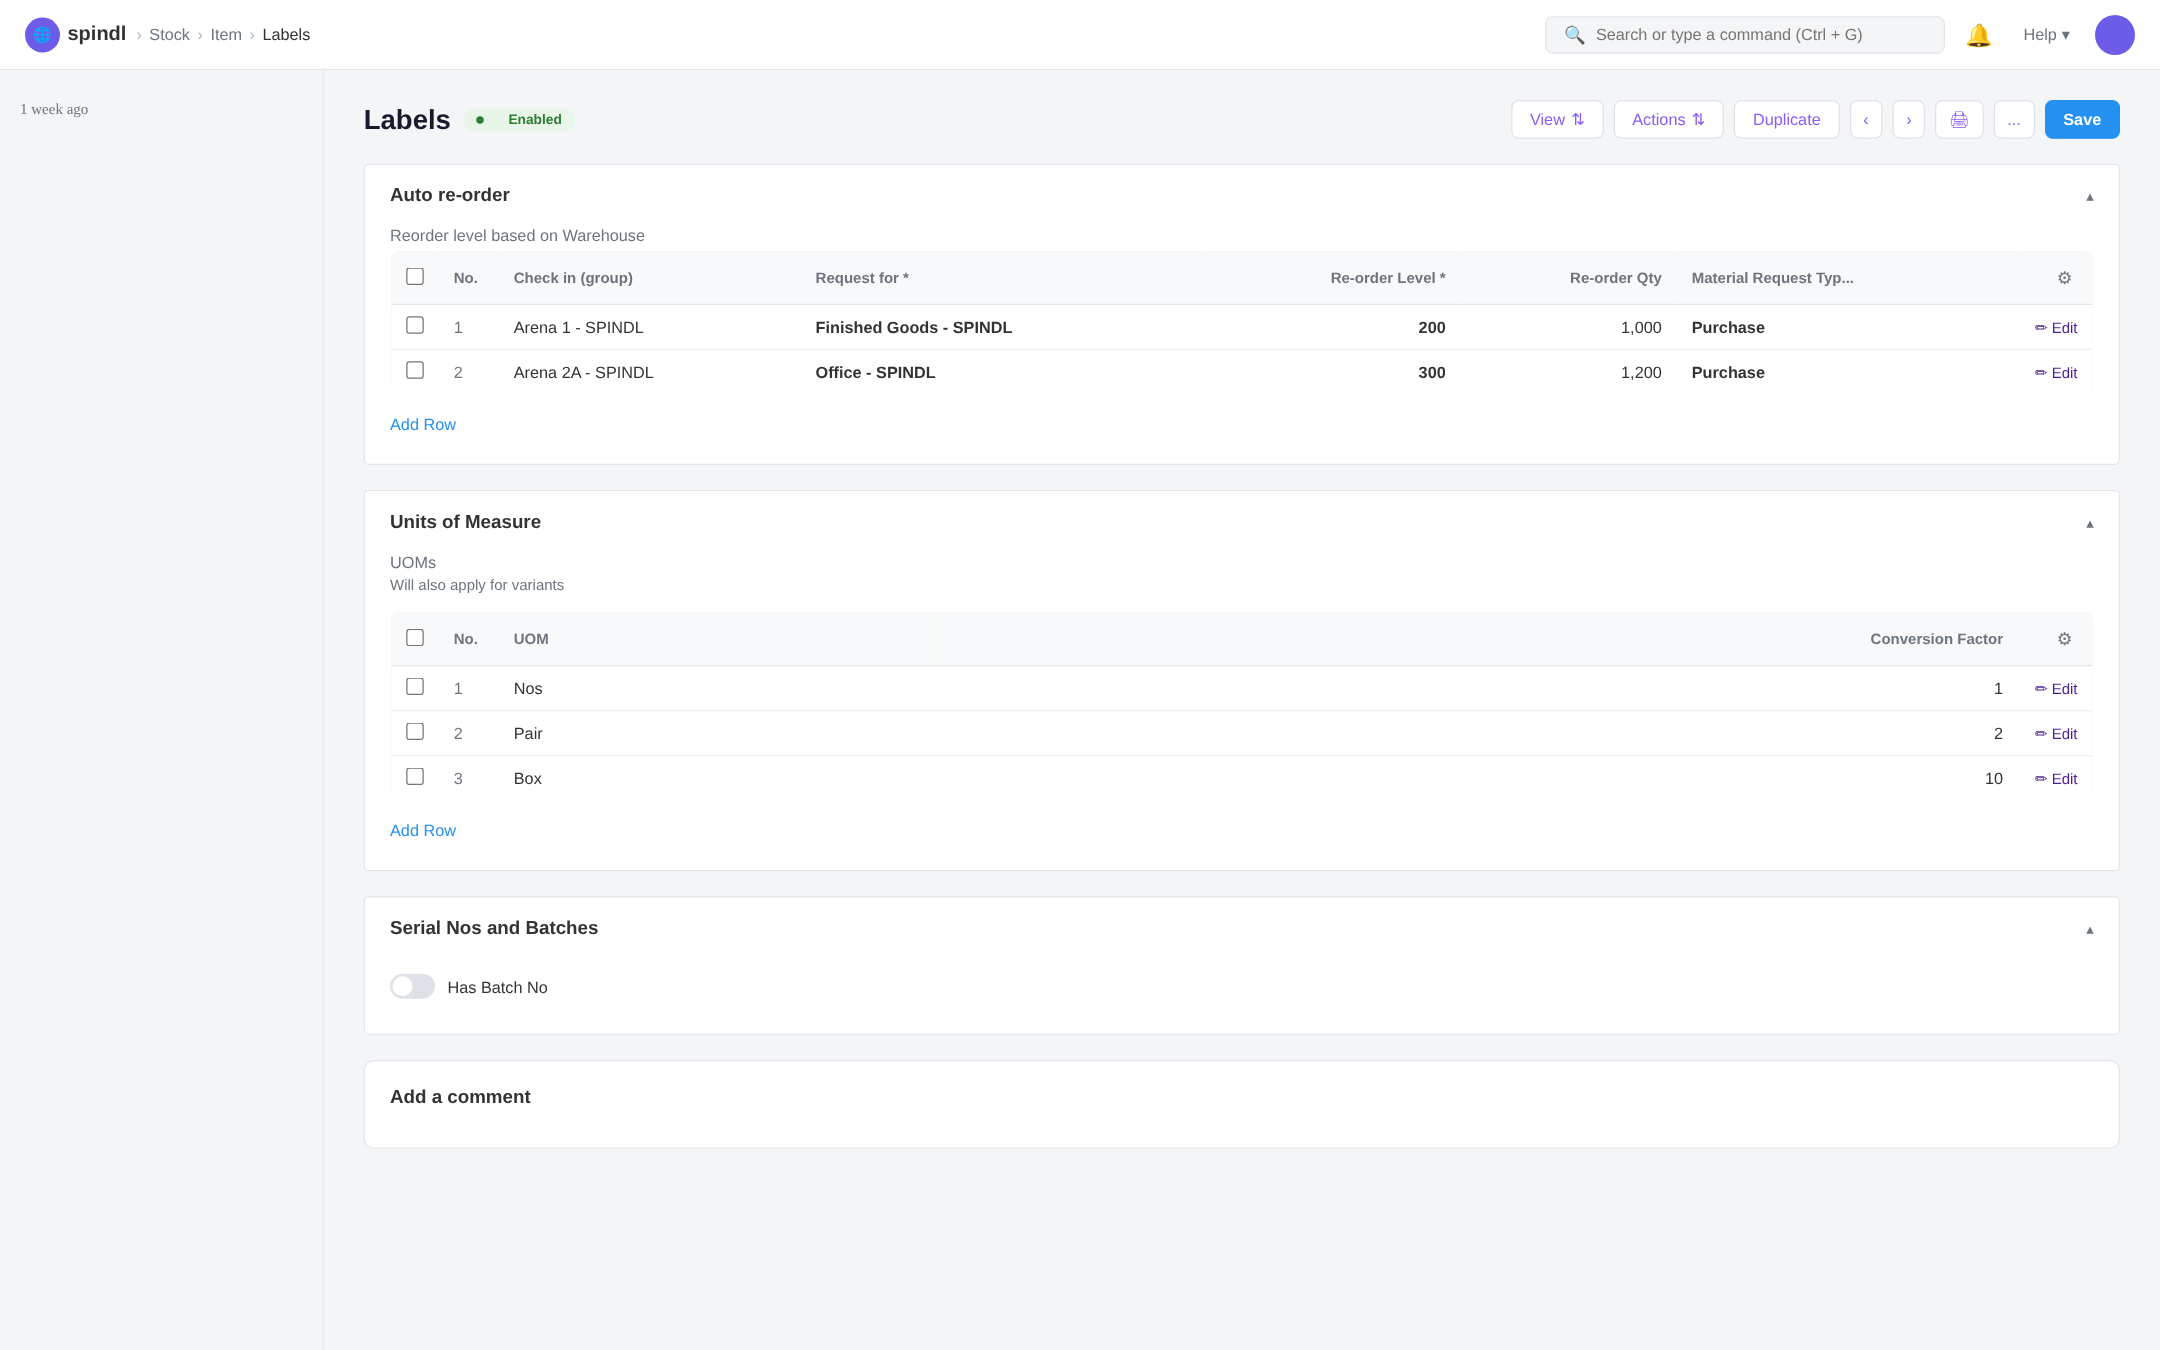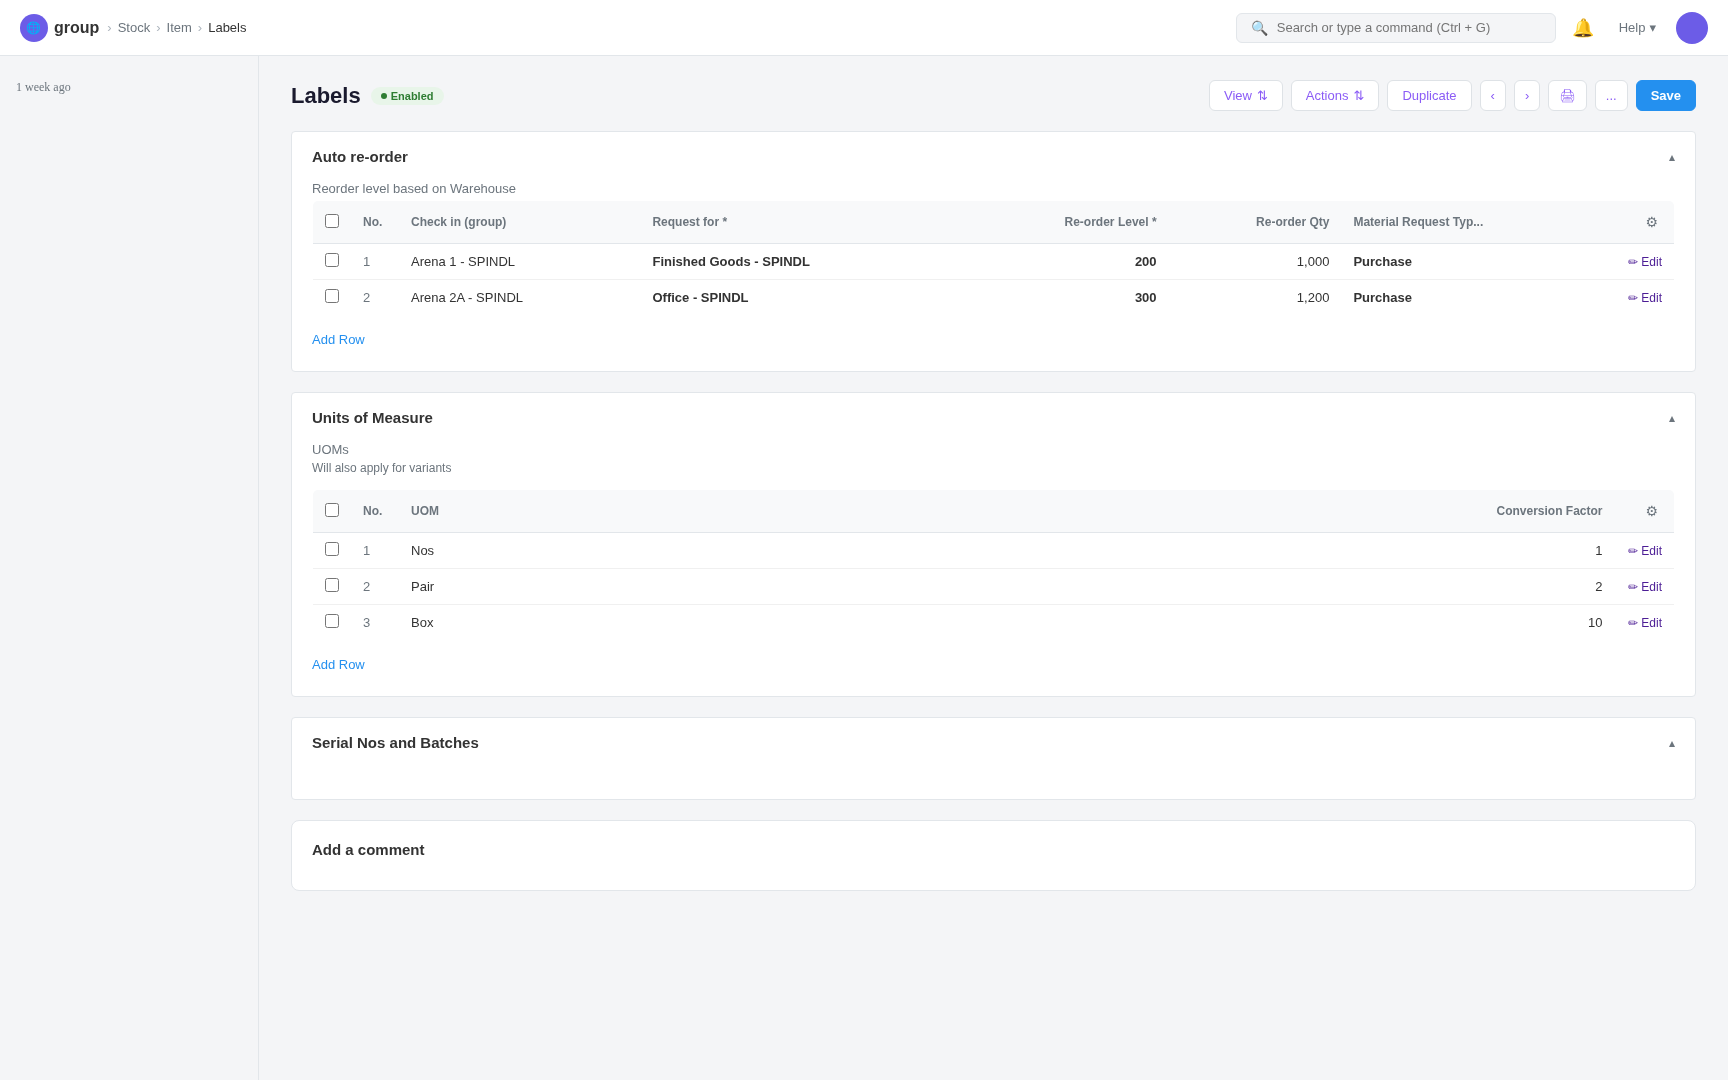--- a/index.html
+++ b/index.html
@@ -31,21 +31,21 @@
 
     
     .page-wrapper { margin-top: 56px; display: flex; }
     .sidebar { width: 259px; min-height: calc(100vh - 56px); background: #f4f5f7; border-right: 1px solid #e2e6ea; padding: 12px 0; flex-shrink: 0; font-family: Liberation Serif, serif; }
     .main-content { flex: 1; padding: 24px 32px; overflow-y: auto; }
 
     
     .page-header { display: flex; align-items: center; justify-content: space-between; margin-bottom: 20px; }
     .page-title-area { display: flex; align-items: center; gap: 10px; }
     .page-title { font-size: 22px; font-weight: 700; color: #1a1a2e; }
-    .status-badge { background: #e8f5e9; color: #2e7d32; font-size: 11px; font-weight: 600; padding: 3px 10px; border-radius: 12px; display: flex; align-items: center; gap: 4px; }
+    .status-badge { background: #e8f5e9; color: #2e7d32; font-size: 11px; font-weight: 600; padding: 3px 10px; border-radius: 12px; display: flex; align-items: center; gap: 20px; }
     .status-dot { width: 6px; height: 6px; border-radius: 50%; background: #2e7d32; }
     .header-actions { display: flex; align-items: center; gap: 8px; }
     .btn { padding: 7px 14px; border-radius: 6px; border: 1px solid #dee2e6; background: #fff; cursor: pointer; font-size: 13px; color: #8b5cf6; display: flex; align-items: center; gap: 5px; }
     .btn-primary { background: #2490ef; color: #fff; border-color: #2490ef; font-weight: 600; }
     .btn-icon { padding: 7px 10px; }
 
     
     .sidebar-timestamp { padding: 12px 16px; color: #6c757d; font-size: 12px; }
 
     
@@ -83,21 +83,21 @@
     .comment-section { background: #fff; border: 1px solid #e2e6ea; border-radius: 8px; padding: 20px; margin-bottom: 20px; }
     .comment-title { font-size: 15px; font-weight: 600; color: #333; margin-bottom: 12px; }
   </style>
 </head>
 <body>
 
 <nav class="top-nav">
   <div class="top-nav-left">
     <a class="logo" href="#">
       <div class="logo-icon">🌐</div>
-      <span>group</span>
+      <span>spindl</span>
     </a>
     <div class="breadcrumb">
       <span style="color:#adb5bd">›</span>
       <span class="breadcrumb-item">Stock</span>
       <span style="color:#adb5bd">›</span>
       <span class="breadcrumb-item">Item</span>
       <span style="color:#adb5bd">›</span>
       <span class="breadcrumb-item active">Labels</span>
     </div>
   </div>
@@ -282,20 +282,26 @@
       </div>
     </div>
 
     <div class="section-card">
       <div class="section-header">
         <span class="section-title">Serial Nos and Batches</span>
         <span class="section-toggle">▴</span>
       </div>
       <div class="section-body">
         <div class="toggle-group">
+          <div class="toggle-row">
+            <div class="toggle-switch">
+              <div class="toggle-knob"></div>
+            </div>
+            <span class="toggle-label">Has Batch No</span>
+          </div>
         </div>
       </div>
     </div>
 
     <div class="comment-section">
       <div class="comment-title">Add a comment</div>
     </div>
 
   </main>
 </div>

